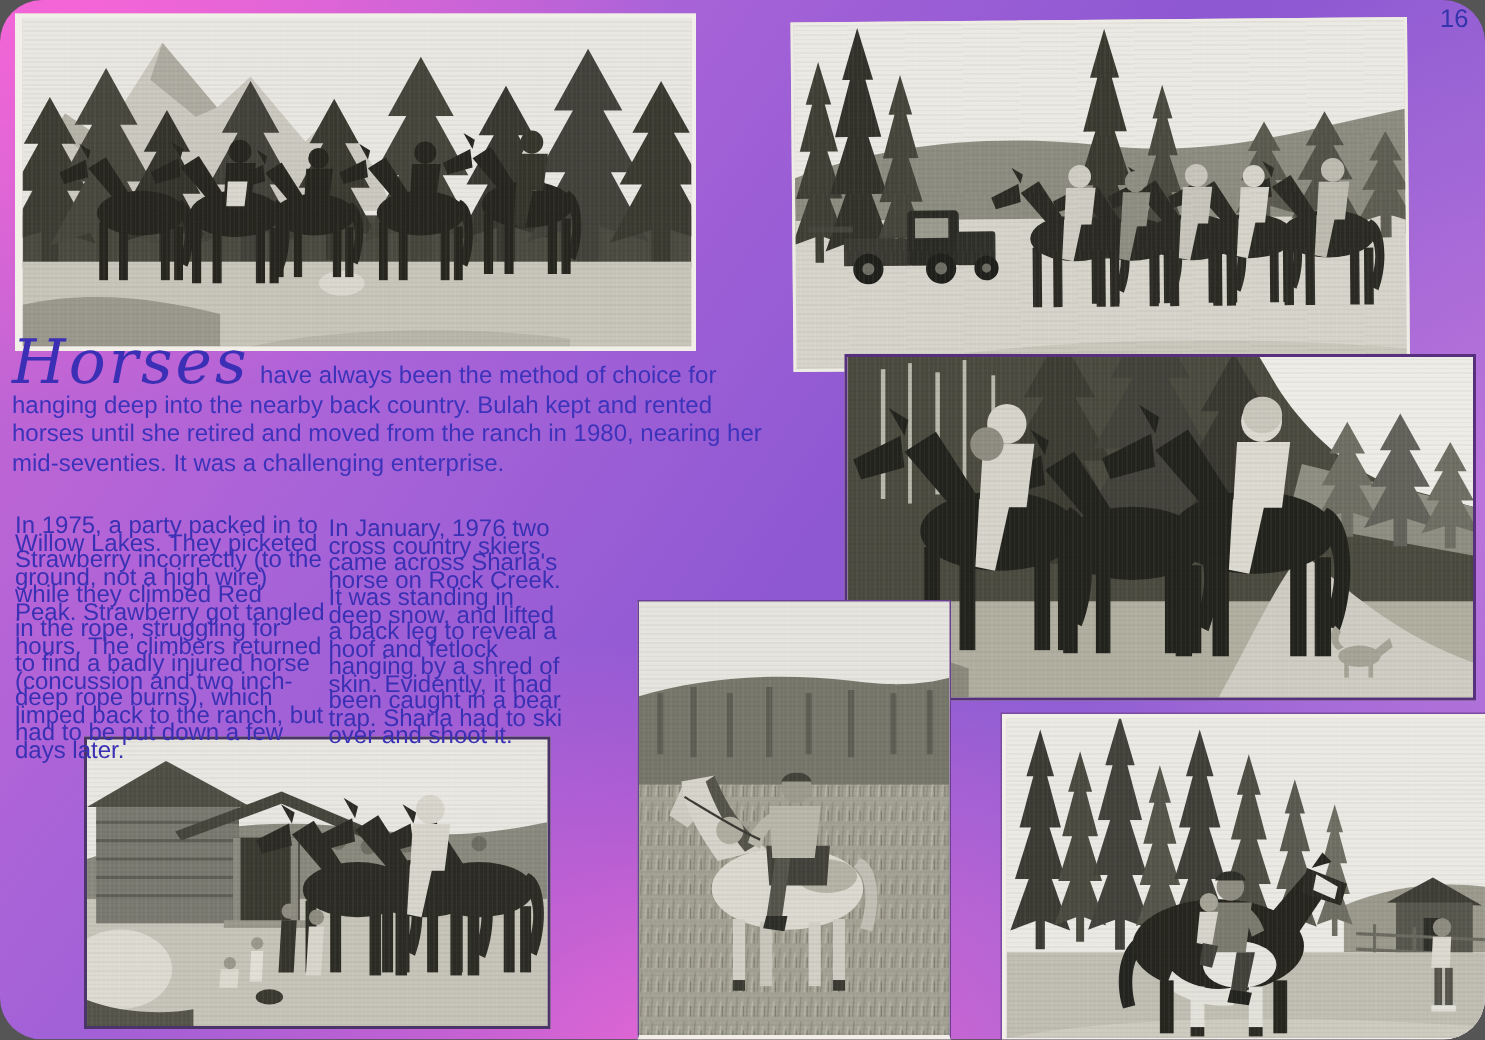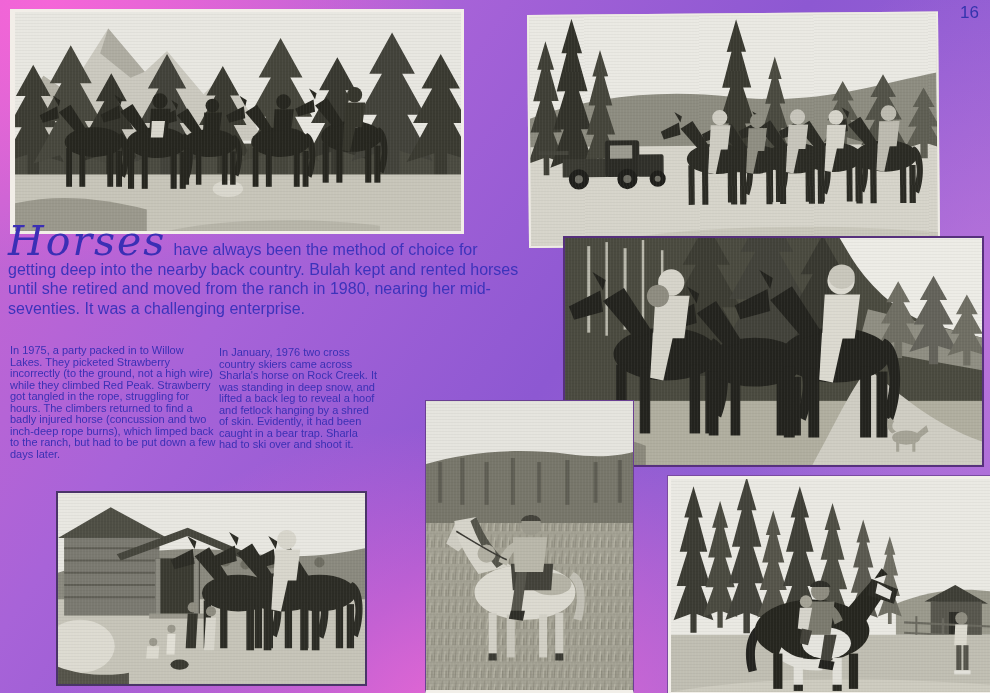--- a/index.html
+++ b/index.html
@@ -4,38 +4,39 @@
 <style>
   html,body{margin:0;padding:0;background:#555;}
   .page{
     position:relative;width:990px;height:693px;overflow:hidden;
     font-family:"Liberation Sans",sans-serif;
     background:
       radial-gradient(ellipse 640px 430px at 5% 0%,  rgba(247,101,216,0.95), rgba(247,101,216,0) 63%),
       radial-gradient(ellipse 660px 470px at 47% 104%, rgba(240,104,212,0.92), rgba(240,104,212,0) 63%),
       radial-gradient(ellipse 430px 540px at 101% 47%, rgba(219,129,224,0.55), rgba(219,129,224,0) 66%),
       linear-gradient(125deg,#d066d2 0%,#a863d8 30%,#8d58d2 55%,#9463d4 78%,#a06cd8 100%);
+    border-radius: 28px;
   }
   .page-number{position:absolute;top:3px;right:11px;font-size:17px;color:#3434ad;}
   .photo{position:absolute;margin:0;padding:0;overflow:hidden;background:#d8d6cc;}
   .photo svg{display:block;width:100%;height:100%;}
   .photo::after{content:"";position:absolute;inset:0;pointer-events:none;
     background:
       repeating-linear-gradient(0deg, rgba(0,0,0,0.035) 0 1px, rgba(0,0,0,0) 1px 3px),
       repeating-linear-gradient(90deg, rgba(255,255,255,0.04) 0 1px, rgba(255,255,255,0) 1px 3px);}
   .photo1{left:10px;top:9px;width:446px;height:219px;border:3px solid #f2eee8;border-left-width:5px;z-index:1;}
   .photo2{left:527px;top:15px;width:407px;height:229px;border:2px solid #efece6;transform:rotate(-0.5deg);transform-origin:0 0;z-index:1;}
   .photo3{left:563px;top:236px;width:417px;height:227px;border:2px solid #56307c;z-index:2;}
   .photo4{left:425px;top:400px;width:207px;height:289px;border:1px solid #6a3f92;border-bottom:4px solid #f2efe9;z-index:3;}
   .photo5{left:56px;top:491px;width:307px;height:191px;border:2px solid #4a3468;z-index:1;}
   .photo6{left:668px;top:476px;width:319px;height:213px;border:3px solid #f2efe9;border-bottom-width:5px;box-shadow:0 0 0 1px #7a4ba0;z-index:1;}
   .intro{position:absolute;left:8px;top:226px;width:516px;color:#3d33bb;font-size:16px;line-height:19.5px;z-index:4;}
   .script-word{font-family:"DejaVu Serif",serif;font-style:italic;font-weight:400;
     font-size:41px;line-height:30px;letter-spacing:2px;color:#3b2fb5;margin-right:7px;}
-  .story{position:absolute;color:#3a30b4;font-size:11px;line-height:11.5px;z-index:4;margin:0;}
+  .story{position:absolute;color:#3a30b4;font-size:16px;line-height:11.5px;z-index:4;margin:0;}
   .story-left{left:10px;top:345px;width:208px;}
   .story-right{left:219px;top:347px;width:160px;}
 </style>
 </head>
 <body>
 
 <svg width="0" height="0" style="position:absolute" aria-hidden="true">
   <defs>
     <g id="horse">
       <ellipse cx="0" cy="-30" rx="20" ry="10"></ellipse>
@@ -342,19 +343,19 @@
         <circle cx="284" cy="134" r="6" fill="#8e8c80"></circle>
         <path d="M278,140 L290,140 L289,160 L277,160 Z" fill="#dcdacf"></path>
         <rect x="279" y="160" width="5" height="24" fill="#55544b"></rect>
         <rect x="286" y="160" width="5" height="24" fill="#55544b"></rect>
         <rect x="277" y="184" width="16" height="4" fill="#e2e1da"></rect>
       </g>
     </svg>
   </figure>
 
   <div class="intro">
-    <span class="script-word">Horses</span><span>have always been the method of choice for getting deep into the nearby back country. Bulah kept and rented horses until she retired and moved from the ranch in 1980, nearing her mid-seventies. It was a challenging enterprise.</span>
+    <span class="script-word">Horses</span><span>have always been the method of choice for hanging deep into the nearby back country. Bulah kept and rented horses until she retired and moved from the ranch in 1980, nearing her mid-seventies. It was a challenging enterprise.</span>
   </div>
 
   <p class="story story-left">In 1975, a party packed in to Willow Lakes. They picketed Strawberry incorrectly (to the ground, not a high wire) while they climbed Red Peak. Strawberry got tangled in the rope, struggling for hours. The climbers returned to find a badly injured horse (concussion and two inch-deep rope burns), which limped back to the ranch, but had to be put down a few days later.</p>
   <p class="story story-right">In January, 1976 two cross country skiers came across Sharla's horse on Rock Creek. It was standing in deep snow, and lifted a back leg to reveal a hoof and fetlock hanging by a shred of skin. Evidently, it had been caught in a bear trap. Sharla had to ski over and shoot it.</p>
 
 </div>
 
 </body></html>

